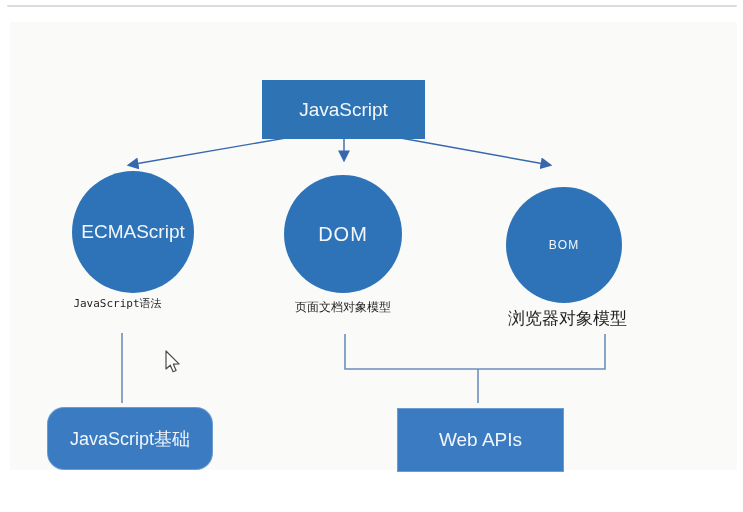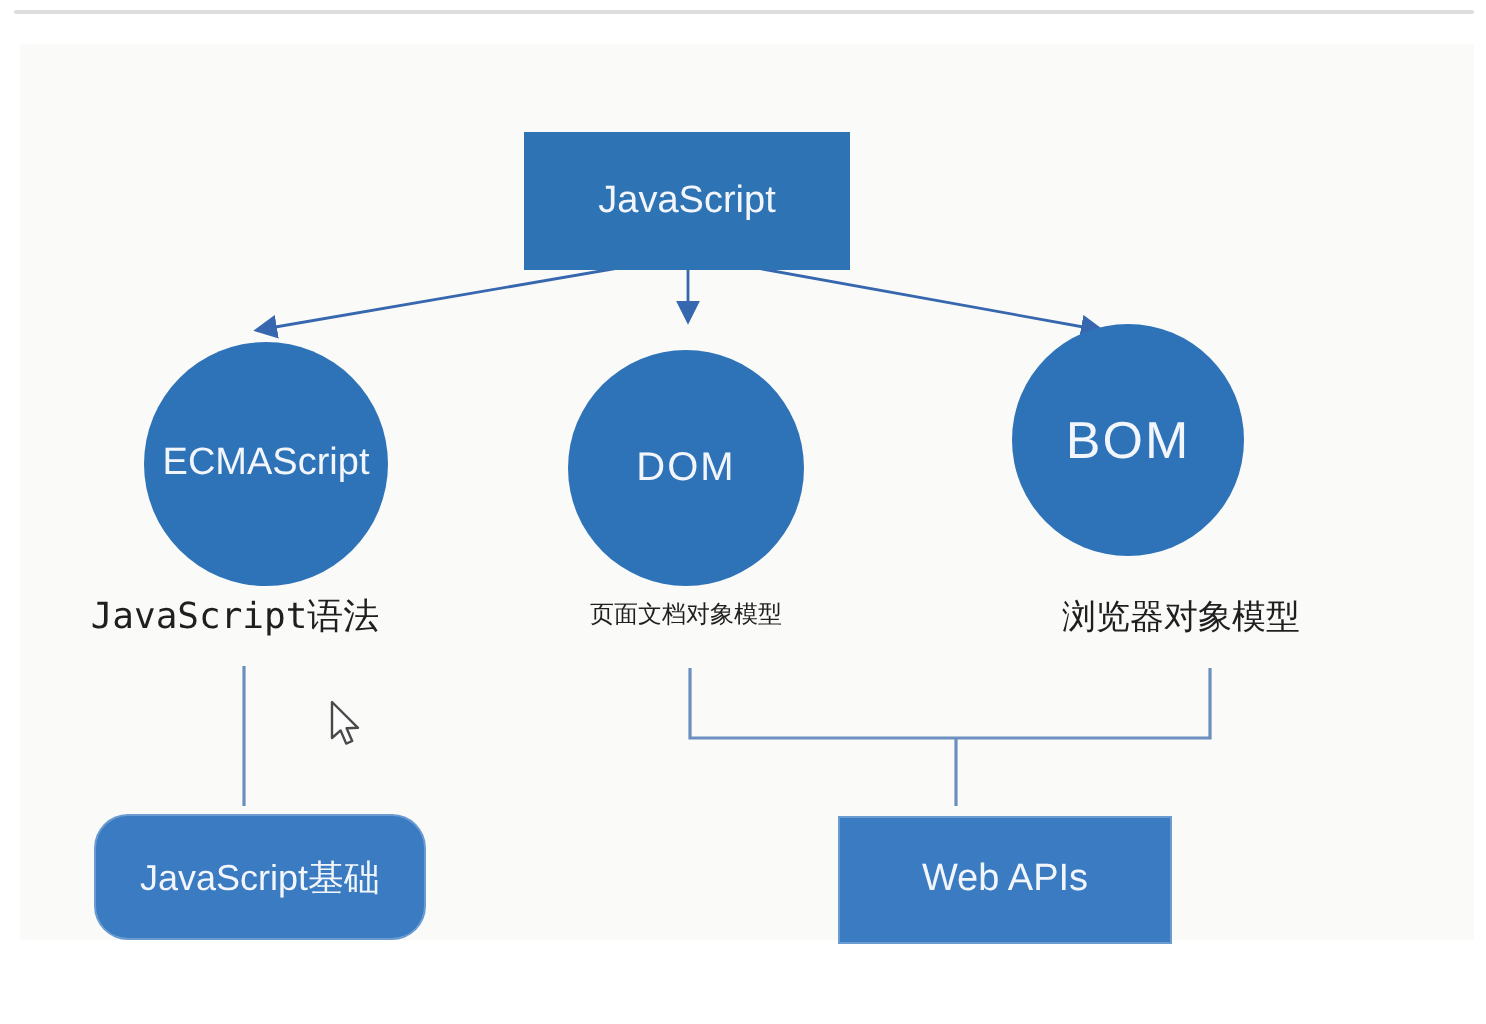--- a/index.html
+++ b/index.html
@@ -15,37 +15,37 @@
   .panel{
     position:absolute;left:10px;top:22px;width:727px;height:448px;
     background:var(--panel_background,#fafbf9);
   }
   .connectors{position:absolute;left:0;top:0;pointer-events:none;}
   .node{
     position:absolute;display:flex;align-items:center;justify-content:center;
     color:var(--text_on_blue,#f2f6fb);text-align:center;
   }
   .root-box{
-    left:262px;top:66px;width:163px;height:69px;
+    left:262px;top:80px;width:163px;height:59px;
     background:var(--root_box,#2e74b5);font-size:19px;
   }
   .circle{border-radius:50%;background:var(--circle_fill,#2e73b8);}
   .circle.c-ecma{left:72px;top:171px;width:122px;height:122px;font-size:19px;}
   .circle.c-dom{left:284px;top:175px;width:118px;height:118px;font-size:20px;letter-spacing:1px;align-items:center;}
-  .circle.c-bom{left:506px;top:162px;width:116px;height:116px;font-size:26px;letter-spacing:1px;}
+  .circle.c-bom{left:506px;top:187px;width:116px;height:116px;font-size:12px;letter-spacing:1px;}
   .bottom-box{background:var(--bottom_box,#3a7bc2);border:1px solid rgba(255,255,255,0.25);}
   .bottom-box.b-js{left:47px;top:407px;width:164px;height:61px;font-size:18px;border-radius:17px;}
-  .bottom-box.b-api{left:397px;top:408px;width:165px;height:62px;font-size:19px;margin-left:22px;}
+  .bottom-box.b-api{left:397px;top:408px;width:165px;height:62px;font-size:19px;}
   .sublabel{
     position:absolute;color:var(--label_text,#1f1f1f);text-align:center;
   }
-  .sublabel.s1{left:35px;top:296px;width:165px;font-size:18px;
+  .sublabel.s1{left:35px;top:296px;width:165px;font-size:11px;
     font-family:"DejaVu Sans Mono","Liberation Mono",monospace;}
   .sublabel.s2{left:260px;top:299px;width:166px;font-size:12px;}
-  .sublabel.s3{left:485px;top:297px;width:165px;font-size:17px;text-align:right;}
+  .sublabel.s3{left:485px;top:307px;width:165px;font-size:17px;}
   .cursor{position:absolute;left:165px;top:350px;width:18px;height:26px;}
 </style>
 </head>
 <body>
 
 <div>
   <div class="top-divider"></div>
   <div class="panel"></div>
 
   <svg class="connectors" width="743" height="512" viewBox="0 0 743 512">

